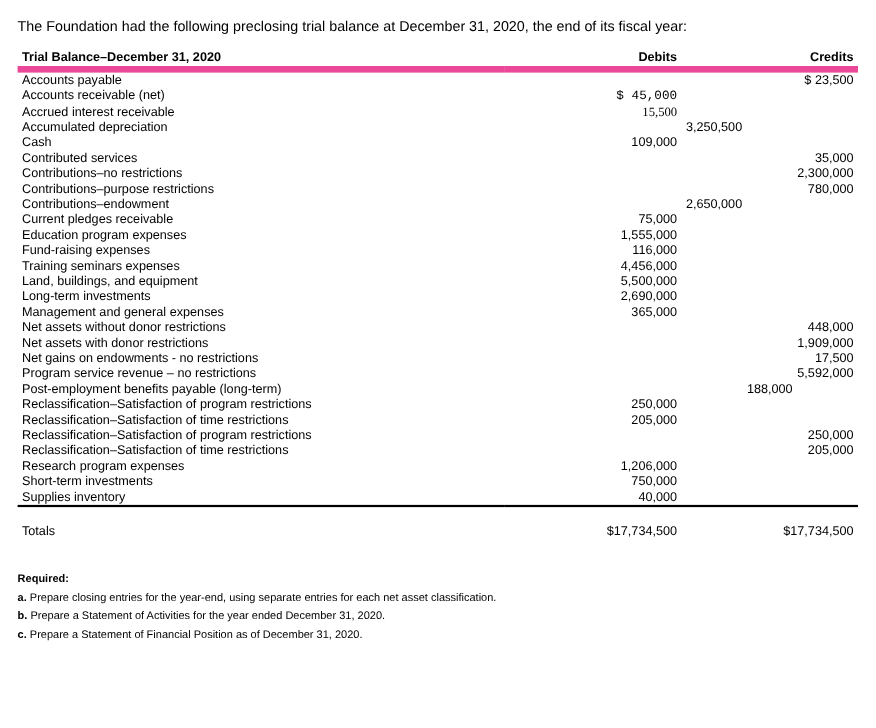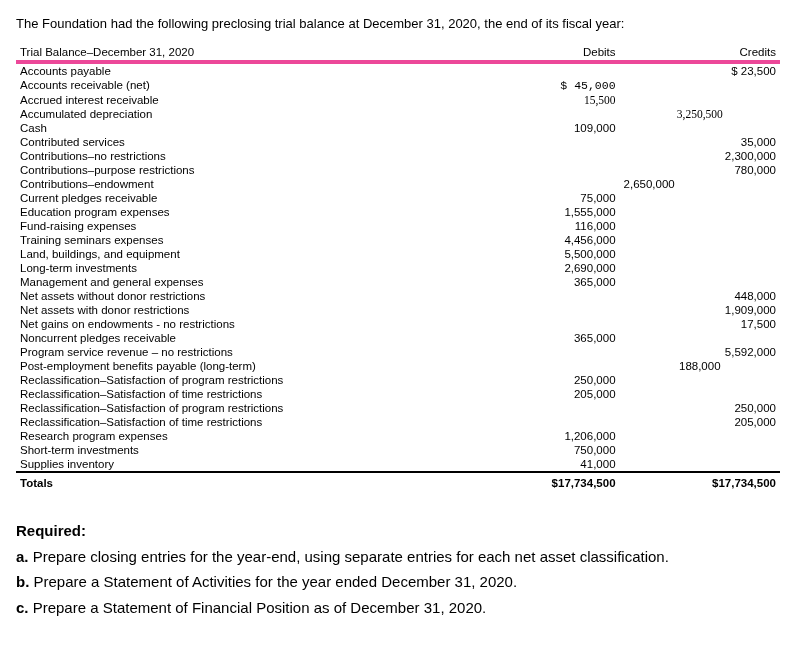--- a/index.html
+++ b/index.html
@@ -22,32 +22,32 @@
     }
     .trial-balance-table td {
       padding: 1px 4px;
       font-size: 11.5px;
       vertical-align: top;
     }
     .col-account { width: 58%; }
     .col-debits { width: 21%; text-align: right; }
     .col-credits { width: 21%; text-align: right; }
     .header-row td {
-      font-weight: normal;
-      border-bottom: 4px solid #ec4899;
+      font-weight: bold;
+      border-bottom: 6px solid #ec4899;
       padding-bottom: 2px;
     }
     .totals-row td {
       border-top: 2px double #000;
-      font-weight: bold;
-      padding-top: 4px;
+      font-weight: normal;
+      padding-top: 16px;
     }
     .required-section {
       margin-top: 28px;
-      font-size: 15px;
+      font-size: 10px;
       line-height: 1.7;
     }
     .required-title {
       font-weight: bold;
     }
     .required-items p {
       margin: 0;
     }
     .bold-label {
       font-weight: bold;
@@ -83,21 +83,21 @@
         <td style="text-align: right;"></td>
       </tr>
       <tr>
         <td>Accrued interest receivable</td>
         <td style="text-align: right; font-family: Liberation Serif, serif;">15,500</td>
         <td style="text-align: right;"></td>
       </tr>
       <tr>
         <td>Accumulated depreciation</td>
         <td style="text-align: right;"></td>
-        <td style="text-align: center; font-family: Liberation Serif, serif;">3,250,500</td>
+        <td style="text-align: left;">3,250,500</td>
       </tr>
       <tr>
         <td>Cash</td>
         <td style="text-align: right;">109,000</td>
         <td style="text-align: right;"></td>
       </tr>
       <tr>
         <td>Contributed services</td>
         <td style="text-align: right;"></td>
         <td style="text-align: right;">35,000</td>
@@ -161,25 +161,20 @@
         <td>Net assets with donor restrictions</td>
         <td style="text-align: right;"></td>
         <td style="text-align: right;">1,909,000</td>
       </tr>
       <tr>
         <td>Net gains on endowments - no restrictions</td>
         <td style="text-align: right;"></td>
         <td style="text-align: right;">17,500</td>
       </tr>
       <tr>
-        <td>Noncurrent pledges receivable</td>
-        <td style="text-align: right;">365,000</td>
-        <td style="text-align: right;"></td>
-      </tr>
-      <tr>
         <td>Program service revenue – no restrictions</td>
         <td style="text-align: right;"></td>
         <td style="text-align: right;">5,592,000</td>
       </tr>
       <tr>
         <td>Post-employment benefits payable (long-term)</td>
         <td style="text-align: right;"></td>
         <td style="text-align: center;">188,000</td>
       </tr>
       <tr>
@@ -207,21 +202,21 @@
         <td style="text-align: right;">1,206,000</td>
         <td style="text-align: right;"></td>
       </tr>
       <tr>
         <td>Short-term investments</td>
         <td style="text-align: right;">750,000</td>
         <td style="text-align: right;"></td>
       </tr>
       <tr>
         <td>Supplies inventory</td>
-        <td style="text-align: right;">41,000</td>
+        <td style="text-align: right;">40,000</td>
         <td style="text-align: right;"></td>
       </tr>
     </tbody>
   <tfoot>
     <tr class="totals-row">
       <td>Totals</td>
       <td class="col-debits">$17,734,500</td>
       <td class="col-credits">$17,734,500</td>
     </tr>
   </tfoot>

